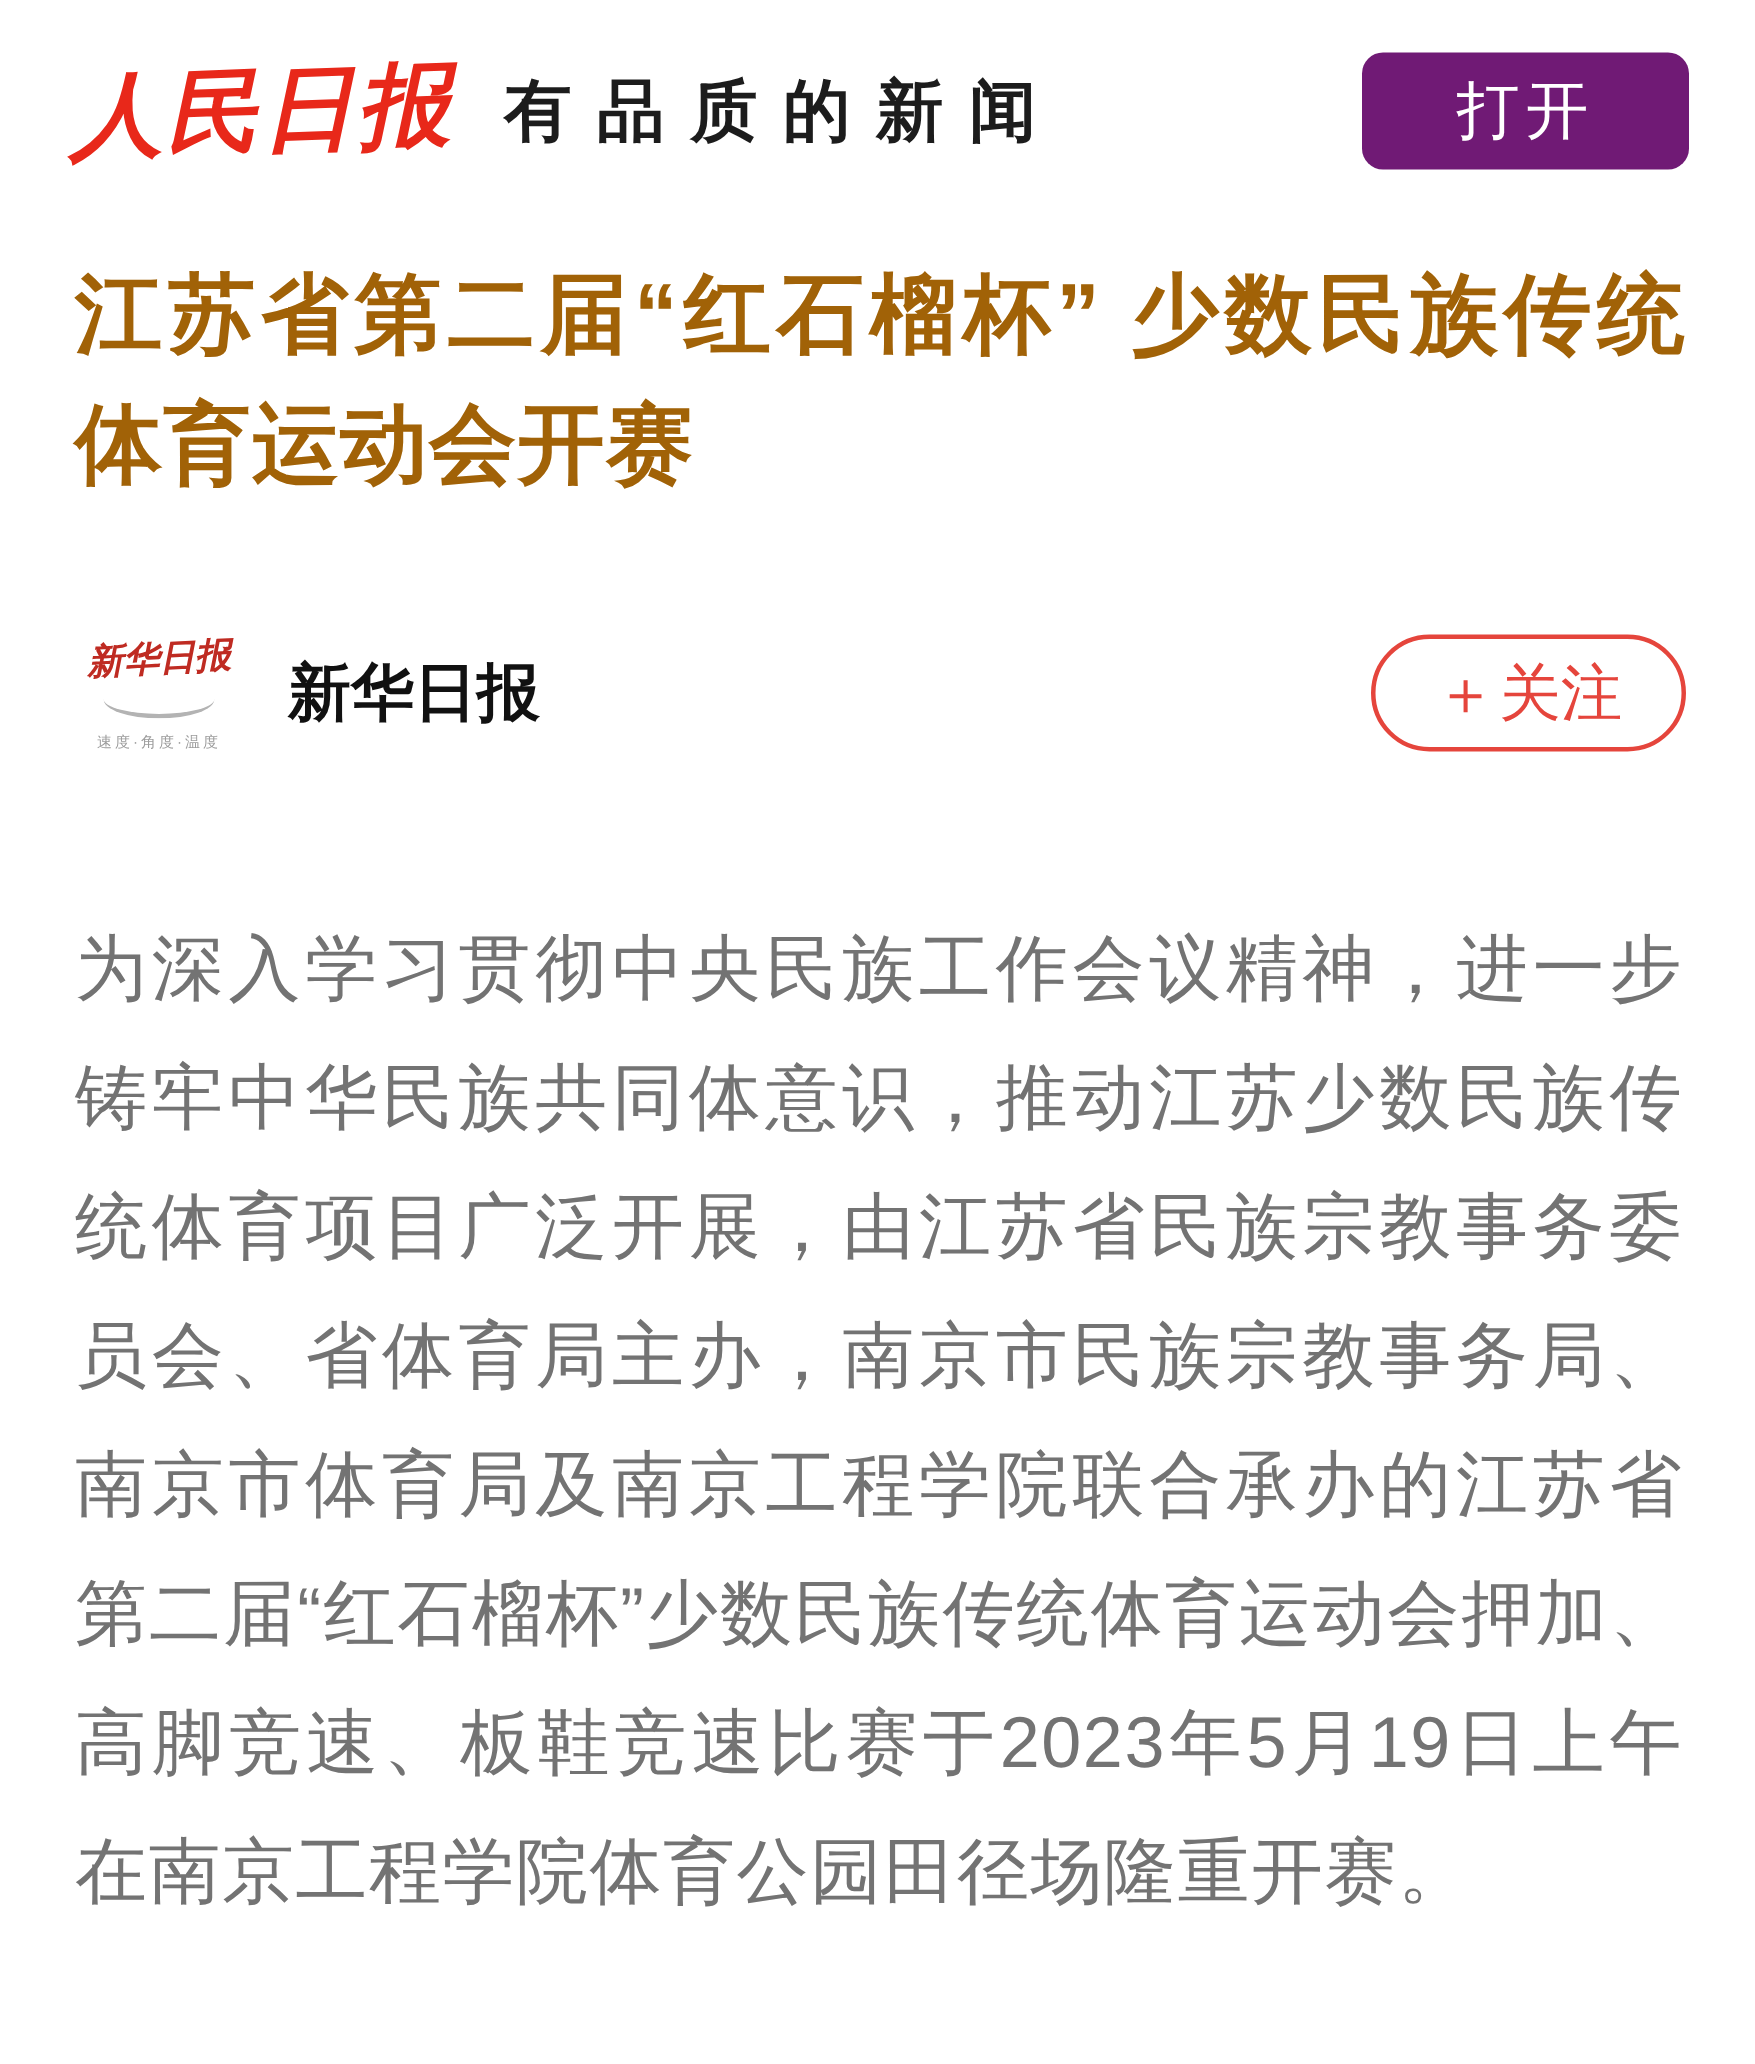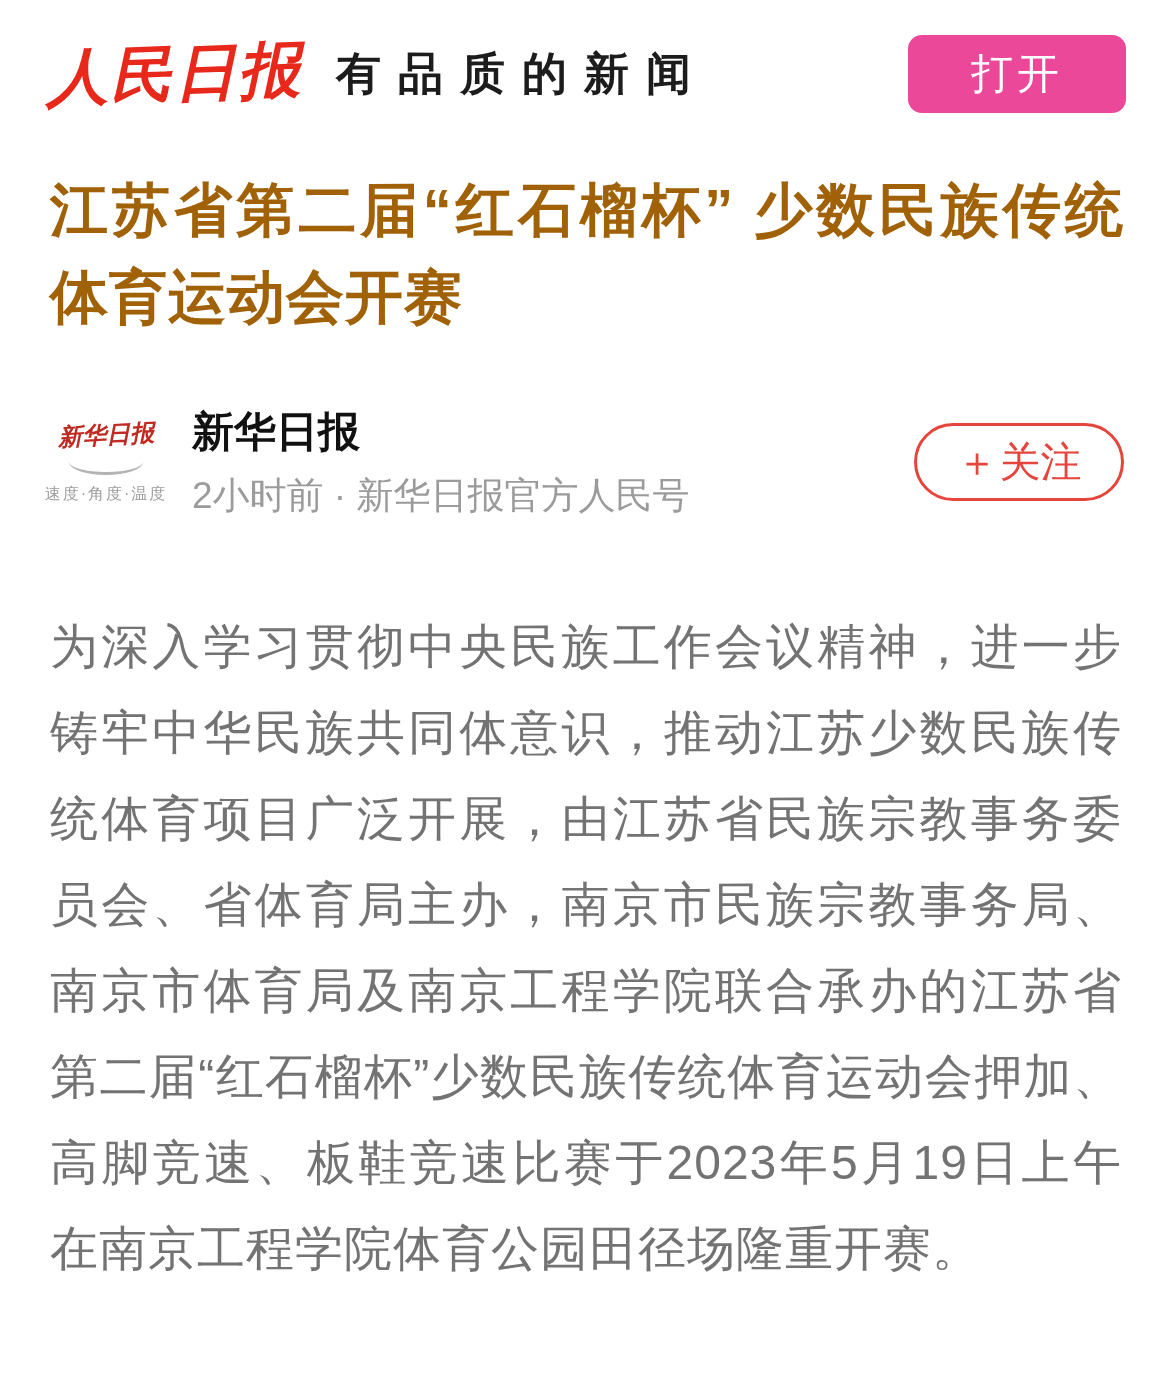--- a/index.html
+++ b/index.html
@@ -34,21 +34,21 @@
     font-size: 45px;
     font-weight: 700;
     color: #1c1c1c;
     letter-spacing: 17px;
     white-space: nowrap;
   }
   .open-btn {
     margin-left: auto;
     width: 218px;
     height: 78px;
-    background: #ec4899;
+    background: #701a75;
     border: none;
     border-radius: 14px;
     color: #ffffff;
     font-size: 42px;
     font-family: "Liberation Sans", sans-serif;
     display: flex;
     align-items: center;
     justify-content: center;
     letter-spacing: 4px;
     cursor: pointer;
@@ -93,21 +93,21 @@
   }
   .avatar-smile {
     width: 74px;
     height: 26px;
     border-bottom: 3px solid #b3b3b3;
     border-radius: 0 0 50% 50%;
     margin-top: -2px;
   }
   .avatar-slogan {
     margin-top: 9px;
-    font-size: 16px;
+    font-size: 10px;
     color: #9c9c9c;
     letter-spacing: 2px;
     white-space: nowrap;
   }
   .author-info {
     margin-left: 30px;
     display: flex;
     flex-direction: column;
     justify-content: center;
   }
@@ -165,21 +165,20 @@
 <h1 class="article-title">江苏省第二届“红石榴杯” 少数民族传统体育运动会开赛</h1>
 
 <div class="author-row">
   <div class="avatar">
     <div class="avatar-logo">新华日报</div>
     <div class="avatar-smile"></div>
     <div class="avatar-slogan">速度·角度·温度</div>
   </div>
   <div class="author-info">
     <div class="author-name">新华日报</div>
-    <div class="author-meta">2小时前 · 新华日报官方人民号</div>
   </div>
   <button class="follow-btn">
     <span class="plus">＋</span>
     <span>关注</span>
   </button>
 </div>
 
 <p class="article-body">为深入学习贯彻中央民族工作会议精神，进一步铸牢中华民族共同体意识，推动江苏少数民族传统体育项目广泛开展，由江苏省民族宗教事务委员会、省体育局主办，南京市民族宗教事务局、南京市体育局及南京工程学院联合承办的江苏省第二届“红石榴杯”少数民族传统体育运动会押加、高脚竞速、板鞋竞速比赛于2023年5月19日上午在南京工程学院体育公园田径场隆重开赛。</p>
 
 </body></html>

